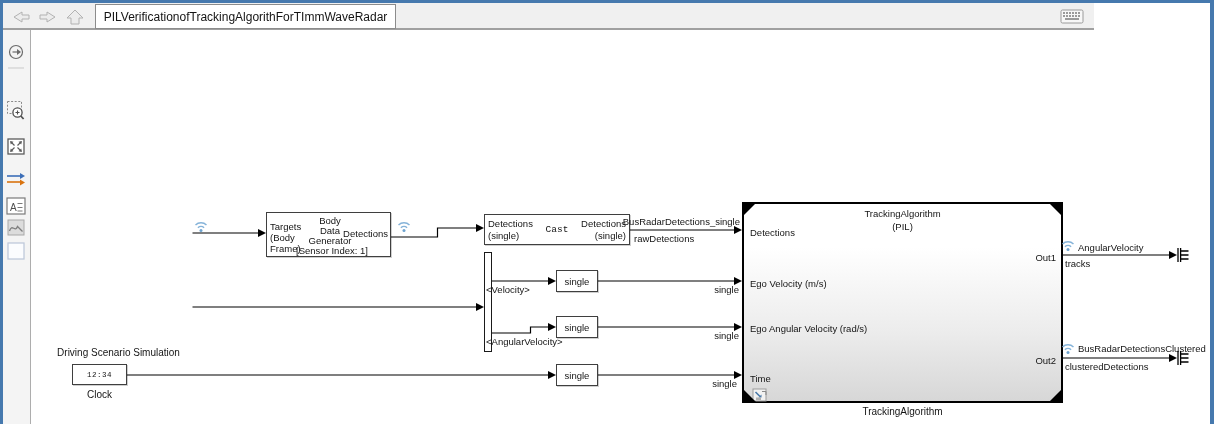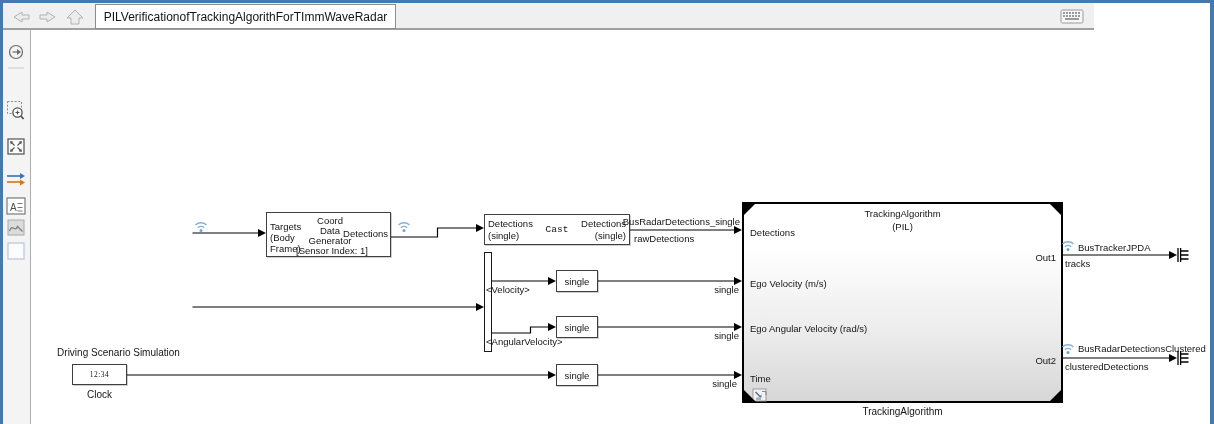--- a/index.html
+++ b/index.html
@@ -27,21 +27,21 @@
   .lbl.r{text-align:right;}
   .cap{position:absolute;font-size:10px;white-space:nowrap;text-align:center;color:#141414;}
   
   .blk{position:absolute;background:#fff;border:1.5px solid #3f3f3f;box-sizing:border-box;
        box-shadow:1px 1px 0 #cfcfcf;}
   .blk .p{position:absolute;font-size:9.5px;line-height:11px;white-space:nowrap;}
   .blk .pr{text-align:right;}
   .single-blk{display:flex;align-items:center;justify-content:center;font-size:9.5px;}
   .bussel{position:absolute;background:#fff;border:1.5px solid #1a1a1a;box-sizing:border-box;}
   .clock-blk{display:flex;align-items:center;justify-content:center;
-             font-family:Liberation Serif, serif;font-size:7.5px;letter-spacing:0.5px;text-align:right;}
+             font-family:Liberation Mono, monospace;font-size:7.5px;letter-spacing:0.5px;text-align:right;}
   .tracking{position:absolute;border:2px solid #000;box-sizing:border-box;
             background:linear-gradient(180deg,#ffffff 22%,#ececec 65%,#d7d7d7 100%);}
   .tracking .p{position:absolute;font-size:9.5px;white-space:nowrap;}
   svg.overlay{position:absolute;left:0;top:0;pointer-events:none;}
 </style>
 </head>
 <body>
 
 <div id="app">
 
@@ -141,21 +141,21 @@
   </div>
 
   <div class="canvas"></div>
 
   <div class="cap" style="left:45px;top:347px;width:147px;">Driving Scenario Simulation</div>
 
   <div class="blk" style="left:266px;top:212px;width:125px;height:45px;">
     <div class="p" style="left:3px;top:8px;">Targets</div>
     <div class="p" style="left:3px;top:19px;">(Body</div>
     <div class="p" style="left:3px;top:30px;">Frame)</div>
-    <div class="p" style="left:38px;top:2px;width:50px;text-align:center;">Coord</div>
+    <div class="p" style="left:38px;top:2px;width:50px;text-align:center;">Body</div>
     <div class="p" style="left:38px;top:12px;width:50px;text-align:center;">Data</div>
     <div class="p" style="left:38px;top:22px;width:50px;text-align:center;">Generator</div>
     <div class="p" style="left:26px;top:32px;width:78px;text-align:center;">[Sensor Index: 1]</div>
     <div class="p pr" style="right:2px;top:15px;">Detections</div>
   </div>
 
   <div class="blk" style="left:484px;top:214px;width:146px;height:31px;">
     <div class="p" style="left:3px;top:3px;">Detections</div>
     <div class="p" style="left:3px;top:15px;">(single)</div>
     <div class="p" style="left:0;top:9px;width:100%;text-align:center;font-family:Liberation Mono, monospace;">Cast</div>
@@ -199,21 +199,21 @@
       <rect x="4" y="10.5" width="5" height="2.5" fill="#b0b0b0"></rect>
     </svg>
   </div>
   <div class="cap" style="left:742px;top:406px;width:321px;">TrackingAlgorithm</div>
 
   <div class="lbl r" style="left:540px;top:216px;width:200px;">BusRadarDetections_single</div>
   <div class="lbl" style="left:634px;top:233px;">rawDetections</div>
   <div class="lbl r" style="left:639px;top:284px;width:100px;">single</div>
   <div class="lbl r" style="left:639px;top:330px;width:100px;">single</div>
   <div class="lbl r" style="left:637px;top:378px;width:100px;">single</div>
-  <div class="lbl" style="left:1078px;top:242px;">BusTrackerJPDA</div>
+  <div class="lbl" style="left:1078px;top:242px;">AngularVelocity</div>
   <div class="lbl" style="left:1065px;top:258px;">tracks</div>
   <div class="lbl" style="left:1078px;top:343px;">BusRadarDetectionsClustered</div>
   <div class="lbl" style="left:1065px;top:361px;">clusteredDetections</div>
 
   <svg class="overlay" width="1214" height="424" viewBox="0 0 1214 424">
     <g stroke="#000000" stroke-width="1.2" fill="none">
       <path d="M192.5,233 H258"></path>
       <path d="M391,237 H437.5 V228 H477"></path>
       <path d="M630,230 H735"></path>
       <path d="M192.5,307 H477"></path>

